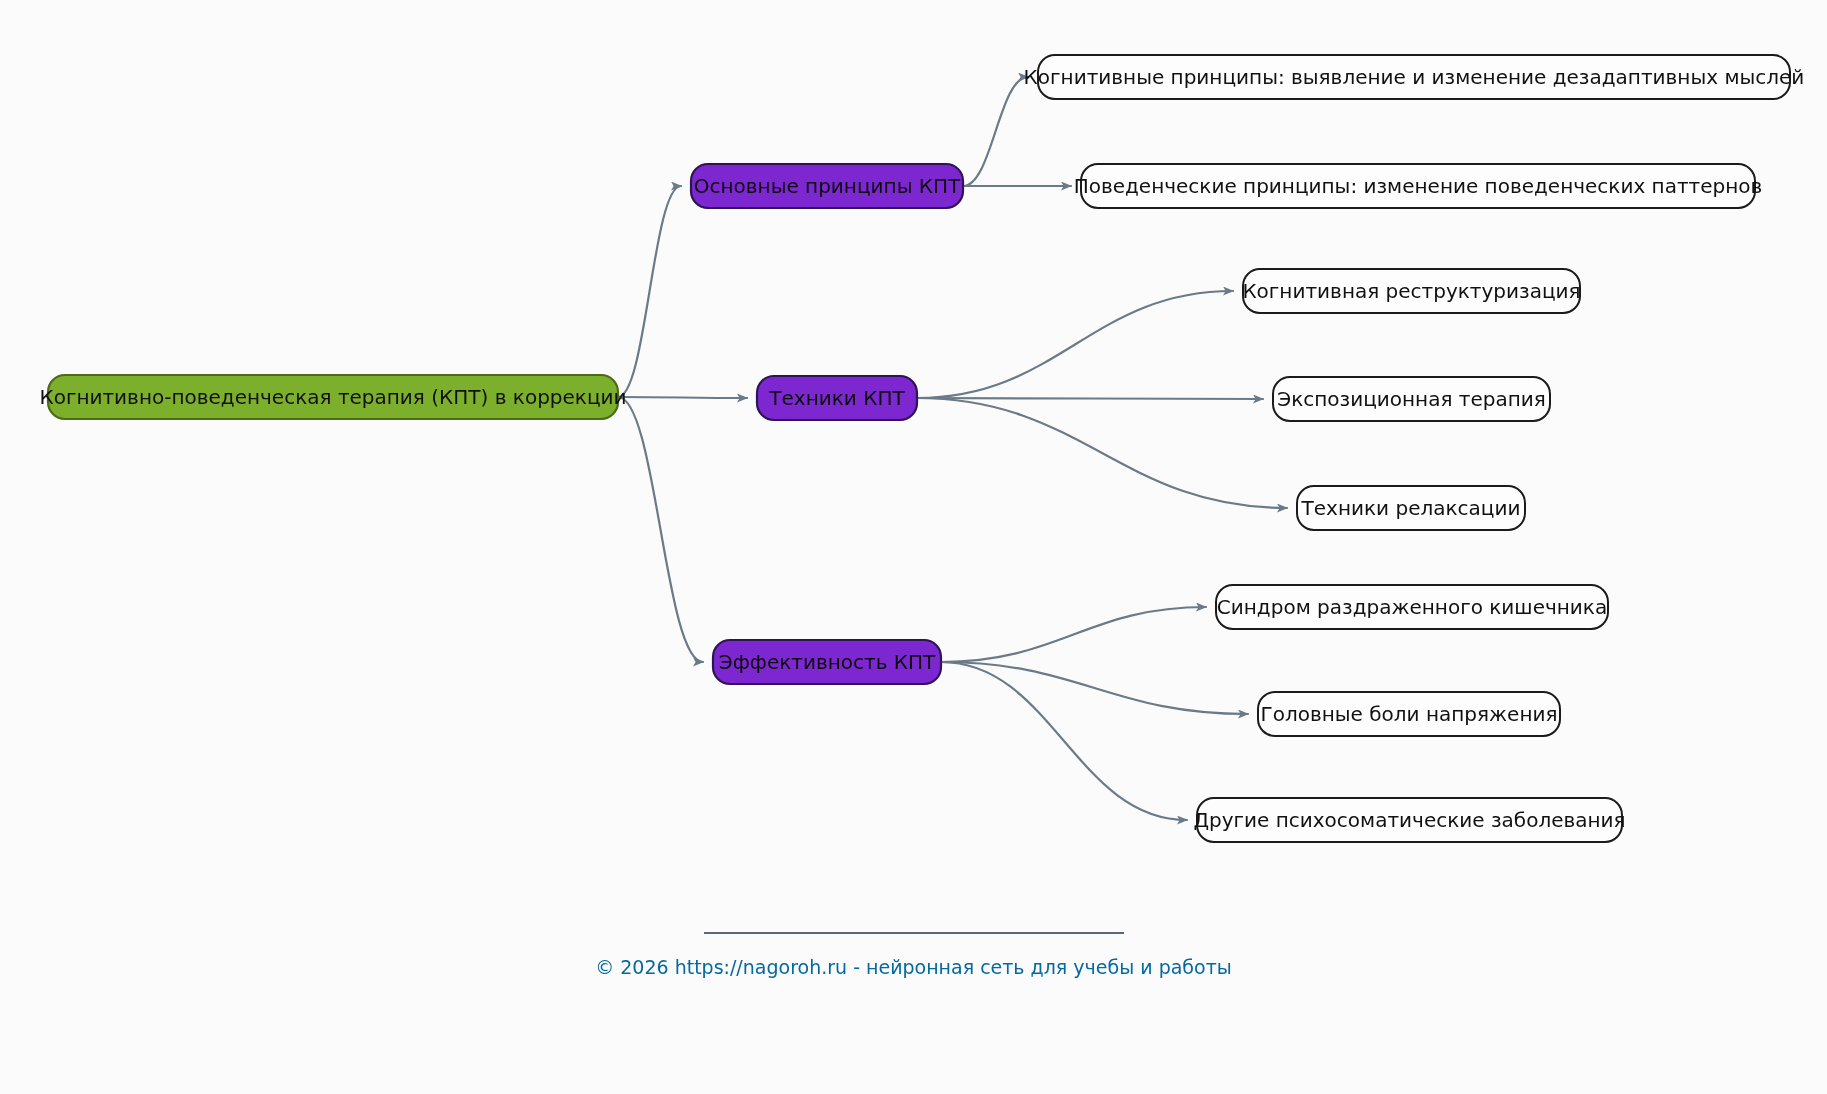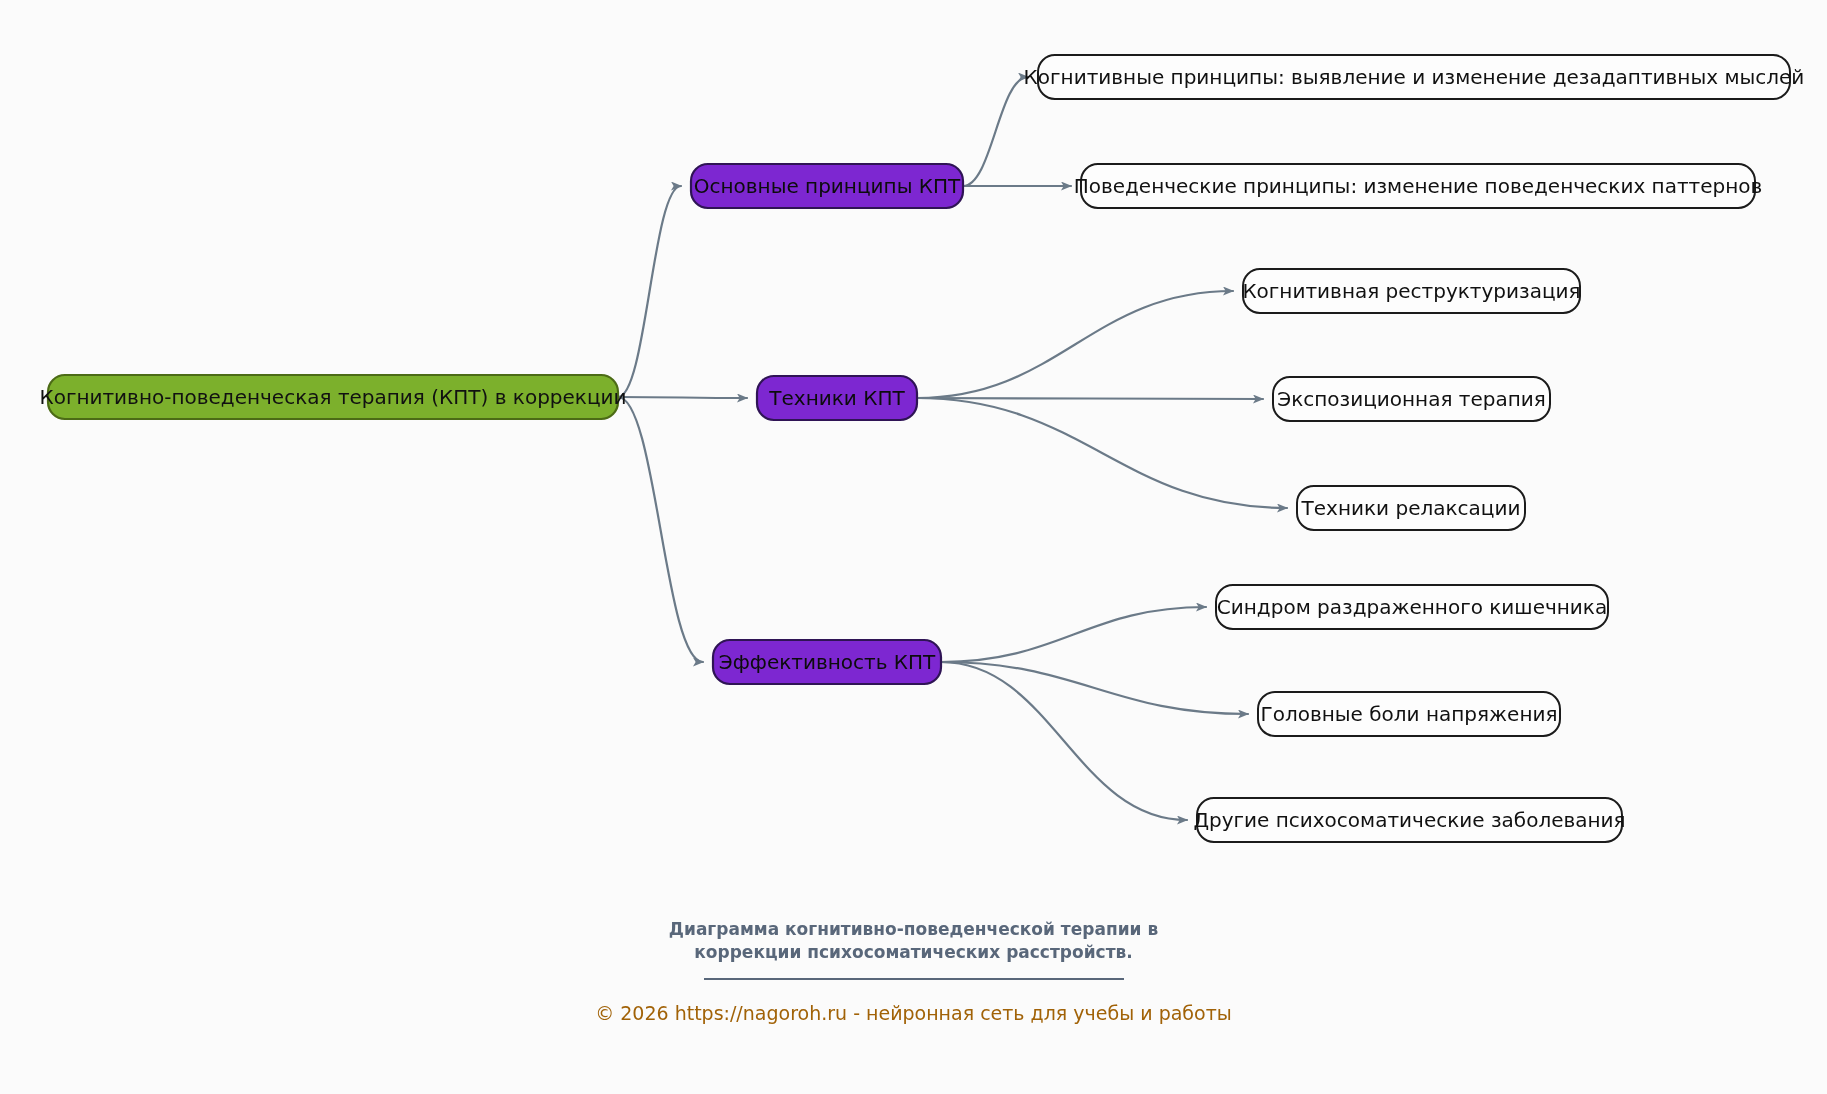--- a/index.html
+++ b/index.html
@@ -77,21 +77,21 @@
   }
   .footer-rule {
     width: 420px;
     height: 0;
     border-top: 2px solid #59677a;
     margin: 14px auto 0 auto;
   }
   .footer-copyright {
     font-family: "DejaVu Sans", "Liberation Sans", sans-serif;
     font-size: 19px;
-    color: #a16207;
+    color: #0369a1;
     margin-top: 22px;
   }
 </style>
 </head>
 <body>
 
 <div id="diagram-root">
   <svg class="mindmap" viewBox="0 0 1827 1094">
     <defs>
       <marker id="arrow" markerWidth="11" markerHeight="9" refX="10" refY="4.5" orient="auto" markerUnits="userSpaceOnUse">
@@ -157,20 +157,16 @@
           <text x="1409" y="715" class="node-label ">Головные боли напряжения</text>
         </g>
         <g>
           <rect x="1197" y="798" width="425" height="44" rx="16.923076923076923" ry="16.923076923076923" class="node-shape leaf"></rect>
           <text x="1409.5" y="821" class="node-label ">Другие психосоматические заболевания</text>
         </g>
       </g>
   </svg>
 
   <div class="footer">
-    <div class="footer-caption">
-      <div>Диаграмма когнитивно-поведенческой терапии в</div>
-      <div>коррекции психосоматических расстройств.</div>
-    </div>
     <div class="footer-rule"></div>
     <div class="footer-copyright">© 2026 https://nagoroh.ru - нейронная сеть для учебы и работы</div>
   </div>
 </div>
 
 </body></html>

